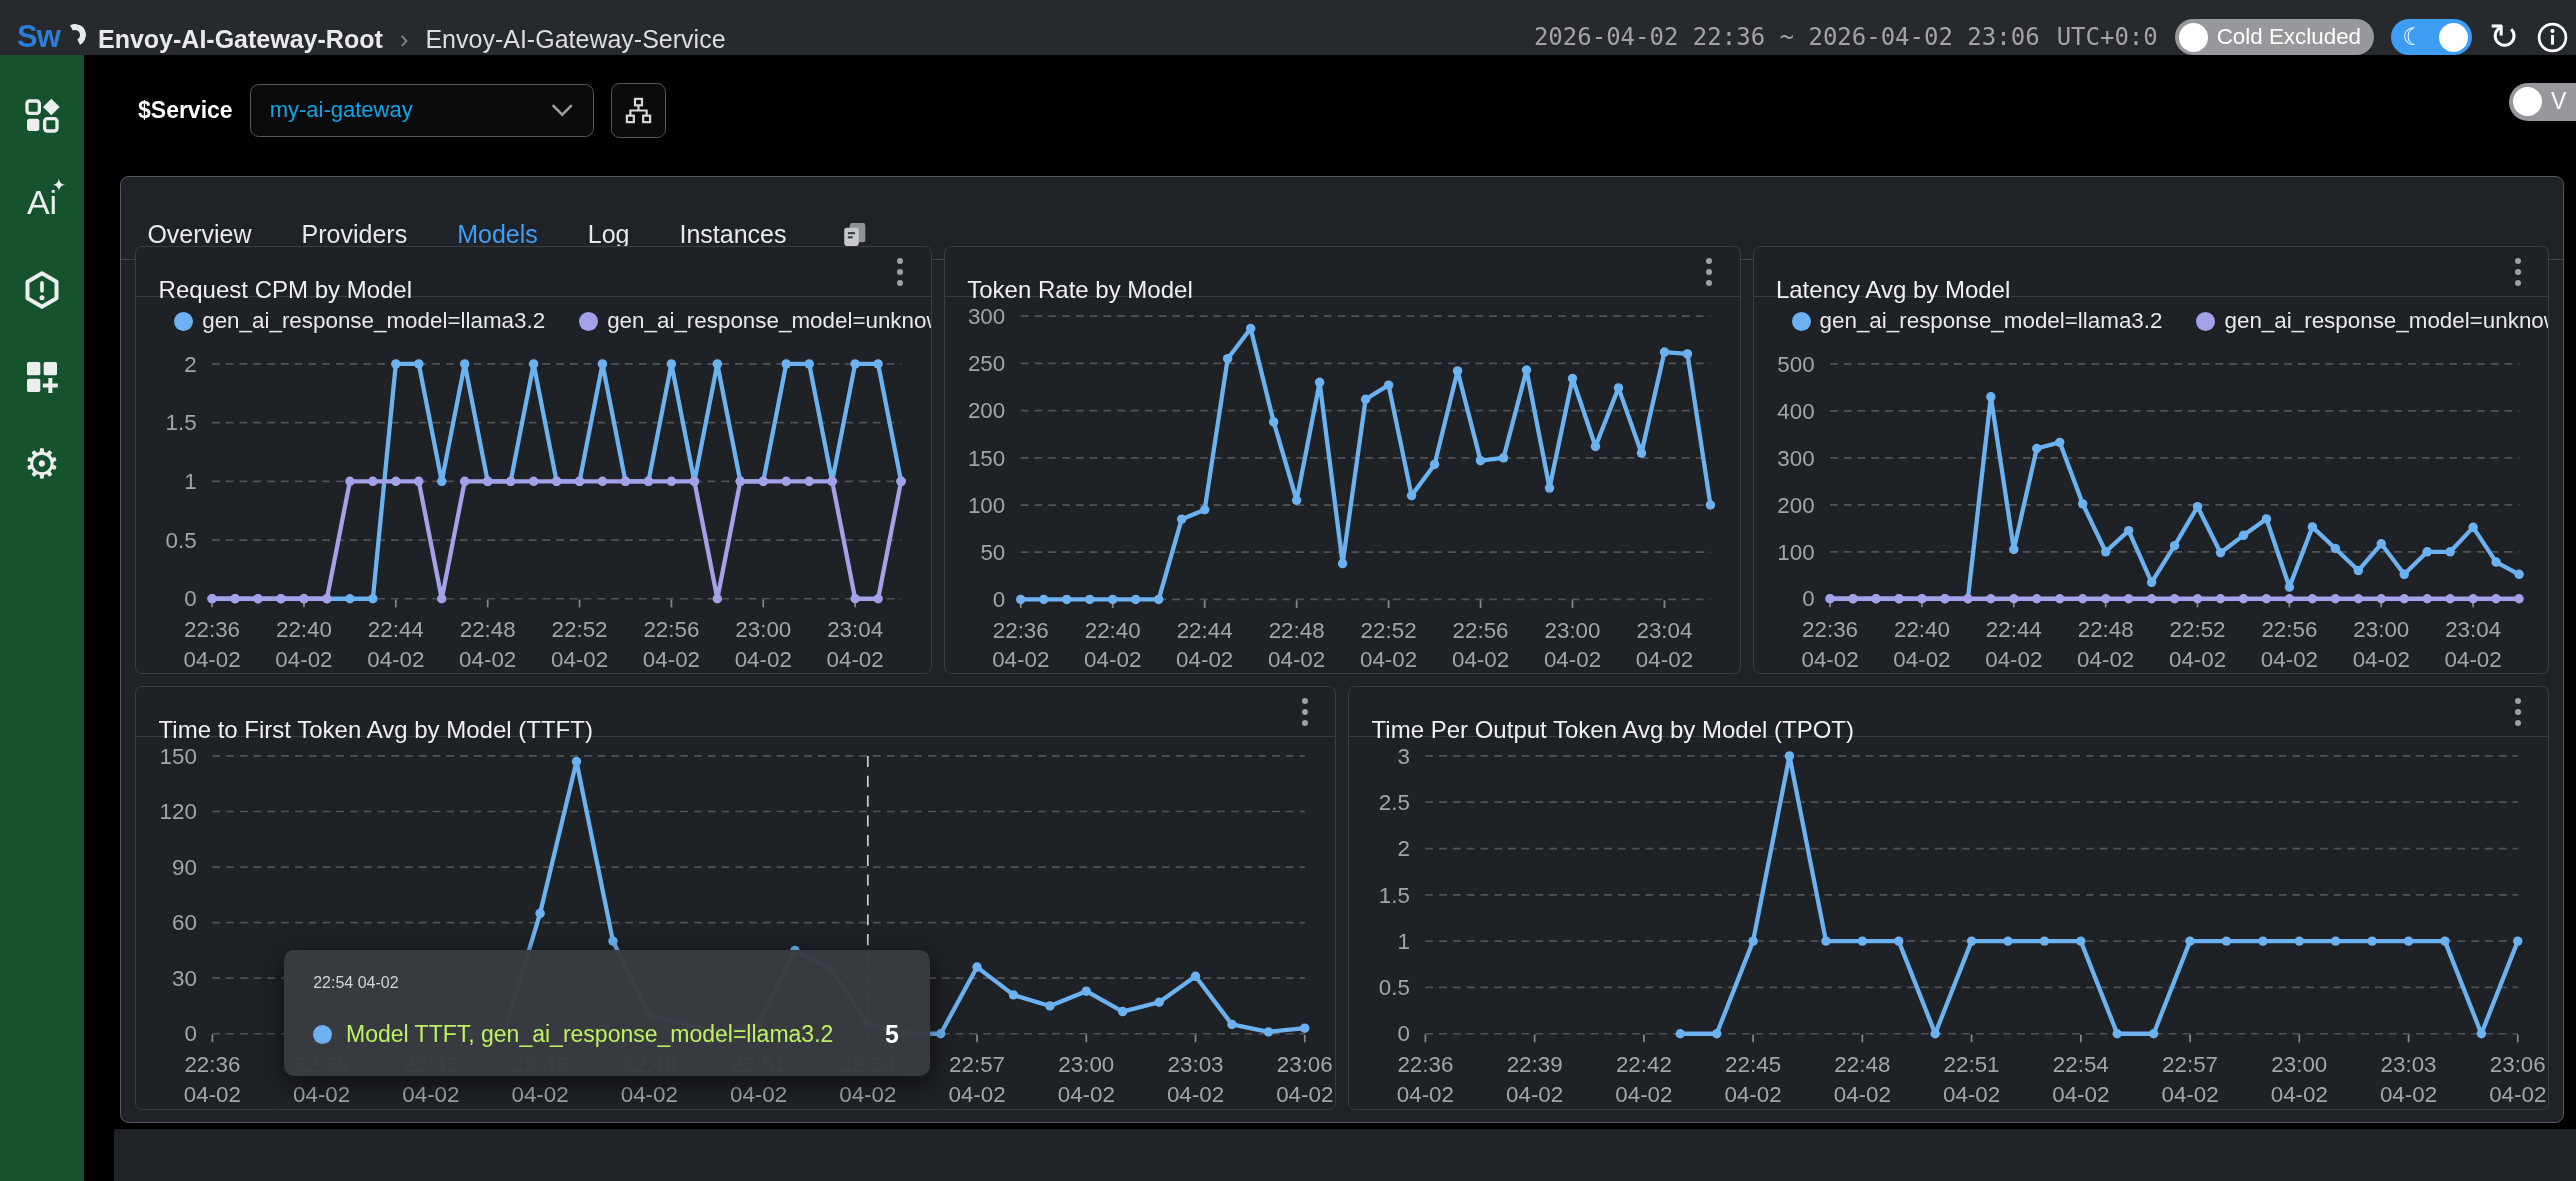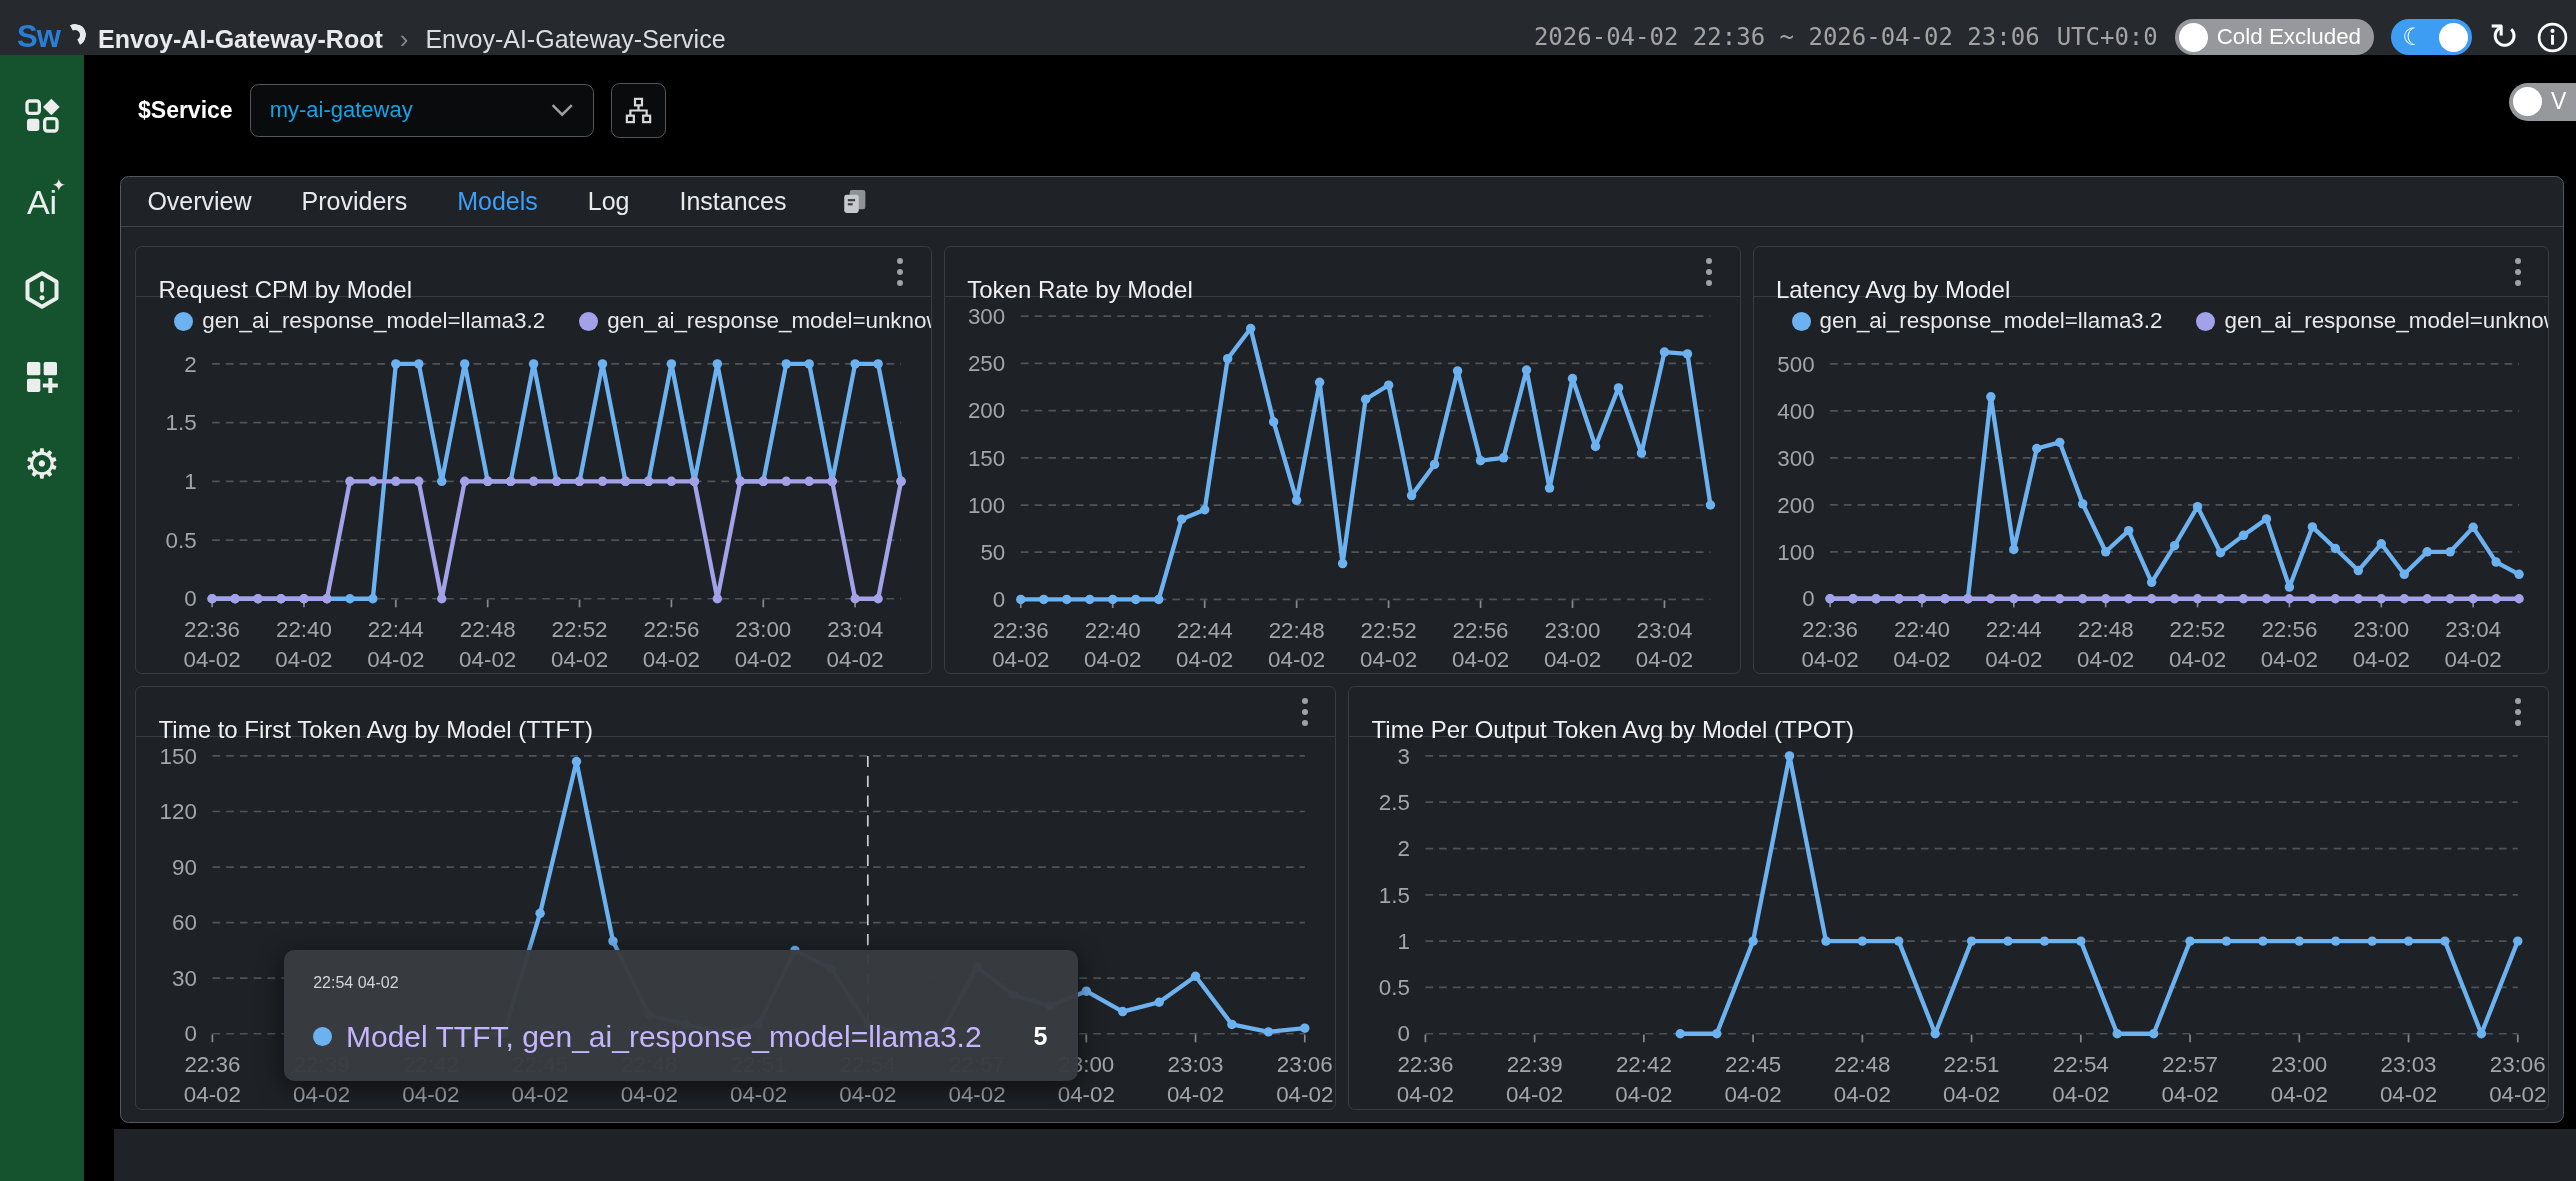--- a/index.html
+++ b/index.html
@@ -40,21 +40,21 @@
   .service-row { height:110px; display:flex; align-items:center; padding-left:40px; position:relative; }
   .svc-label { font-size:23px; font-weight:700; color:#fff; margin-right:17px; }
   .select { width:344px; height:53px; border:1.7px solid #54575c; border-radius:8.6px; background:#0a0b0d; display:flex; align-items:center; padding:0 19px; }
   .select-value { font-size:22px; color:#0ea5e9; }
   .select-chev { margin-left:auto; }
   .topo-btn { width:55px; height:55px; border:1.7px solid #54575c; border-radius:8.6px; margin-left:17px; display:flex; align-items:center; justify-content:center; background:#0a0b0d; }
   .v-pill { position:absolute; right:-29px; top:27.6px; width:96px; height:38px; border-radius:19px; background:#96989c; display:flex; align-items:center; padding:0 4.3px; gap:8.6px; }
   .v-pill .v-label { color:#fff; font-size:23px; }
   
   .panel { position:absolute; left:22.4px; right:12px; top:121px; height:947px; background:#1f2226; border:1.7px solid #55585d; border-radius:8.6px; }
-  .tabs { height:50px; display:flex; align-items:center; padding:0 26px; border-bottom:1.7px solid #404449; }
+  .tabs { height:50px; display:flex; align-items:center; padding:0 26px; border-bottom:1.7px solid #404449;margin-top:33px; }
   .tabs-list { display:flex; align-items:center; }
   .tab { font-size:25px; color:#e9eaec; margin-right:50px; cursor:pointer; white-space:nowrap; }
   .tab.active { color:#3f9ef5; }
   .copy-btn { margin-left:3.4px; display:flex; align-items:center; }
   
   .grids { position:absolute; top:59px; left:0; right:0; bottom:0; padding:10.3px 13.8px 12px; display:flex; flex-direction:column; gap:12px; }
   .row1 { display:grid; grid-template-columns:1fr 1fr 1fr; gap:12px; height:428px; flex:none; }
   .row2 { display:grid; grid-template-columns:1fr 1fr; gap:12px; flex:1; }
   .card { background:#1e2125; border:1.7px solid #393d42; border-radius:6.9px; display:flex; flex-direction:column; overflow:hidden; position:relative; }
   .card-head { height:50px; flex:none; display:flex; align-items:center; padding:0 22.4px; border-bottom:1.7px solid #393d42; }
@@ -66,21 +66,21 @@
   .legend-dot { width:19px; height:19px; border-radius:50%; }
   .legend-label { font-size:22.4px; color:#e8e9eb; }
   .plot { flex:1; position:relative; }
   .plot svg { position:absolute; inset:0; }
   .plot text { font-family:"Liberation Sans", sans-serif; font-size:26px; fill:#a2a5a9; }
   
   .tooltip { position:absolute; left:148px; top:263px; background:rgba(56,59,63,.97); border-radius:10.3px; padding:24px 31px 27.6px 29px; z-index:5; box-shadow:0 6.9px 24px rgba(0,0,0,.55); }
   .tt-time { font-size:16px; color:#d2d4d7; }
   .tt-row { display:flex; align-items:center; gap:13.8px; margin-top:27.6px; }
   .tt-dot { width:19px; height:19px; border-radius:50%; flex:none; }
-  .tt-label { font-size:30px; color:#c4b5fd; white-space:nowrap; }
+  .tt-label { font-size:23px; color:#bef264; white-space:nowrap; }
   .tt-value { font-size:25px; font-weight:700; color:#fff; margin-left:38px; }
   
   .strip { position:absolute; left:15.5px; right:0; top:1074px; bottom:0; background:#1f2226; }
   svg.icon { display:block; }
 </style>
 </head>
 <body>
 
 <header class="header">
   <div class="logo">

